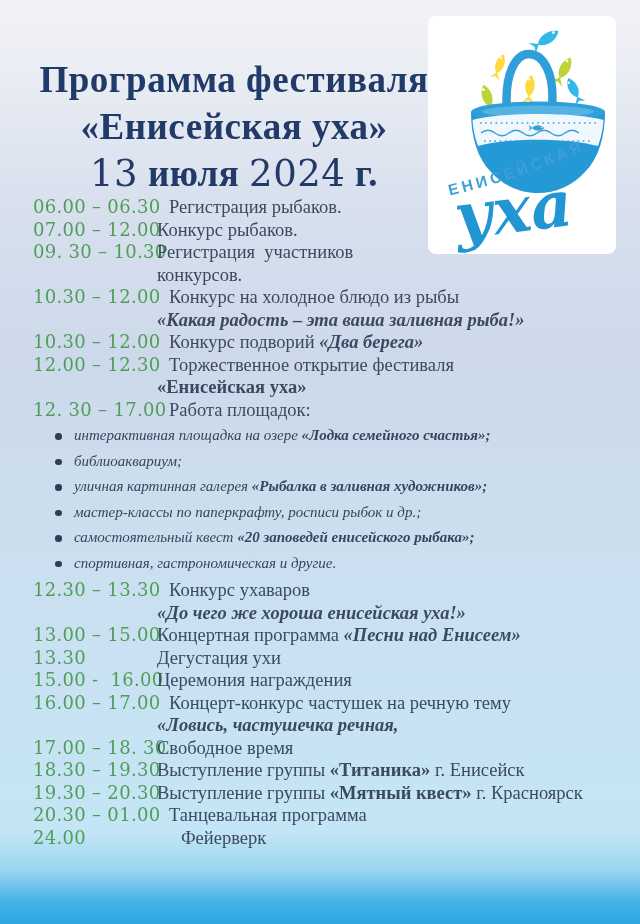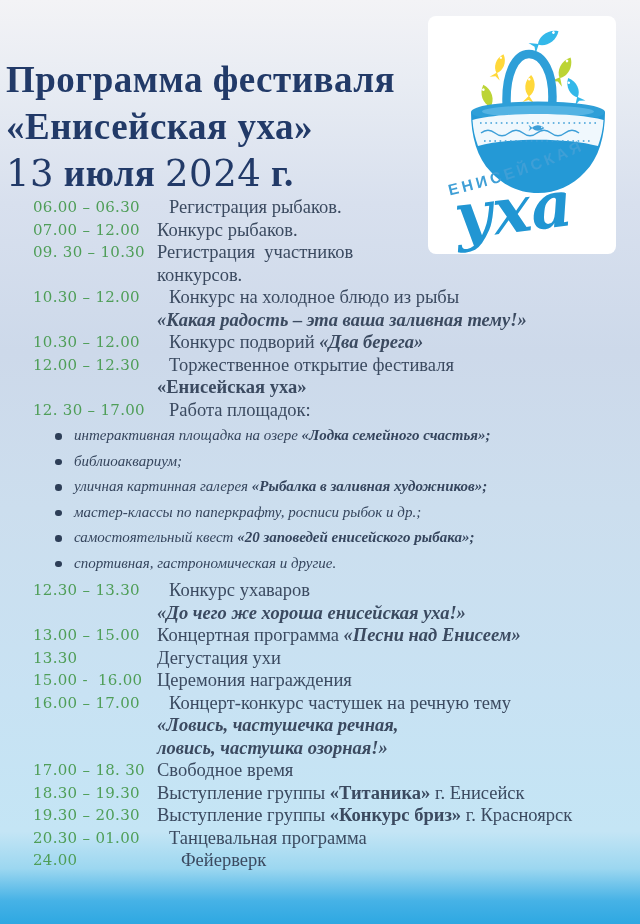--- a/index.html
+++ b/index.html
@@ -15,22 +15,22 @@
       #cdd9ea 38%,
       #ccdeee 55%,
       #c8e2f3 75%,
       #c4e5f5 90%,
       #9cd7f0 94%,
       #46b2e6 97.5%,
       #2ea8e2 100%);
   }
   
   .title{
-    position:absolute;top:56px;left:6px;width:424px;
-    text-align:left;
+    position:absolute;top:56px;left:22px;width:424px;
+    text-align:center;
     color:#223a68;
     font-weight:bold;
     font-size:37px;
     line-height:47px;
     letter-spacing:.5px;
   }
   .title .digits{font-weight:400;font-family:"DejaVu Serif",serif;}
   
   .logo-card{
     position:absolute;left:428px;top:16px;width:188px;height:238px;
@@ -42,21 +42,21 @@
     position:absolute;top:196px;left:33px;width:599px;
     font-size:18.5px;
     color:#3b4a60;
     line-height:22.5px;
   }
   .row{display:flex;align-items:flex-start;}
   .time{
     flex:0 0 124px;width:124px;
     color:#4f9e58;
     font-family:"DejaVu Serif",serif;
-    font-size:15px;
+    font-size:18px;
     letter-spacing:.3px;
     white-space:pre;
   }
   .content{flex:1;min-width:0;}
   .line{white-space:pre-wrap;}
   .indent1{padding-left:12px;}
   .indent2{padding-left:24px;}
   .b{font-weight:bold;}
   .bi{font-weight:bold;font-style:italic;}
   
@@ -146,21 +146,21 @@
         <div class="time">09. 30 – 10.30</div>
         <div class="content">
           <div class="line"><span>Регистрация  участников</span></div>
           <div class="line"><span>конкурсов.</span></div>
         </div>
       </div>
       <div class="row">
         <div class="time">10.30 – 12.00</div>
         <div class="content">
           <div class="line indent1"><span>Конкурс на холодное блюдо из рыбы</span></div>
-          <div class="line"><span class="bi">«Какая радость – эта ваша заливная тему!»</span></div>
+          <div class="line"><span class="bi">«Какая радость – эта ваша заливная рыба!»</span></div>
         </div>
       </div>
       <div class="row">
         <div class="time">10.30 – 12.00</div>
         <div class="content">
           <div class="line indent1"><span>Конкурс подворий </span><span class="bi">«Два берега»</span></div>
         </div>
       </div>
       <div class="row">
         <div class="time">12.00 – 12.30</div>
@@ -206,39 +206,38 @@
         <div class="time">15.00 -  16.00</div>
         <div class="content">
           <div class="line"><span>Церемония награждения</span></div>
         </div>
       </div>
       <div class="row">
         <div class="time">16.00 – 17.00</div>
         <div class="content">
           <div class="line indent1"><span>Концерт-конкурс частушек на речную тему</span></div>
           <div class="line"><span class="bi">«Ловись, частушечка речная,</span></div>
-          <div class="line"><span class="bi">ловись, частушка озорная!»</span></div>
         </div>
       </div>
       <div class="row">
         <div class="time">17.00 – 18. 30</div>
         <div class="content">
           <div class="line"><span>Свободное время</span></div>
         </div>
       </div>
       <div class="row">
         <div class="time">18.30 – 19.30</div>
         <div class="content">
           <div class="line"><span>Выступление группы </span><span class="b">«Титаника»</span><span> г. Енисейск</span></div>
         </div>
       </div>
       <div class="row">
         <div class="time">19.30 – 20.30</div>
         <div class="content">
-          <div class="line"><span>Выступление группы </span><span class="b">«Конкурс бриз»</span><span> г. Красноярск</span></div>
+          <div class="line"><span>Выступление группы </span><span class="b">«Мятный квест»</span><span> г. Красноярск</span></div>
         </div>
       </div>
       <div class="row">
         <div class="time">20.30 – 01.00</div>
         <div class="content">
           <div class="line indent1"><span>Танцевальная программа</span></div>
         </div>
       </div>
       <div class="row">
         <div class="time">24.00</div>

